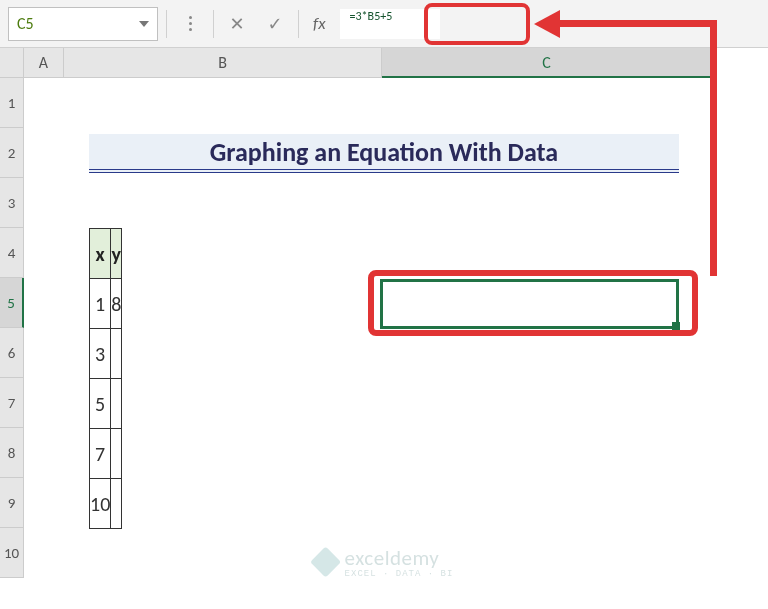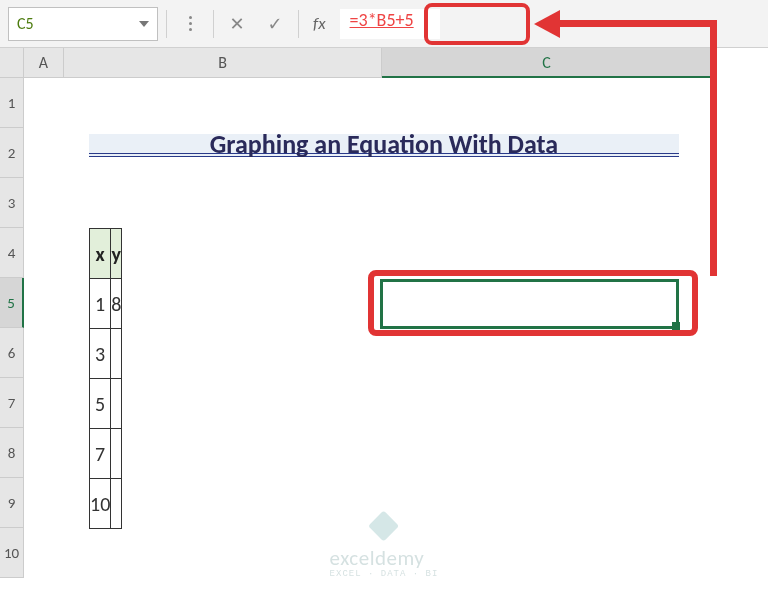--- a/index.html
+++ b/index.html
@@ -46,25 +46,24 @@
     width: 30px; height: 30px;
     display: flex; align-items: center; justify-content: center;
     color: #888; font-size: 18px;
   }
   .fb-btn.vdots { flex-direction: column; gap: 3px; }
   .vdots span { width: 3px; height: 3px; background: #888; border-radius: 50%; }
   .fx-label { font-style: italic; font-size: 17px; color: #666; margin: 13px 6px; }
   .formula-input {
     flex: 0 0 100px;
     height: 30px;
-    font-size: 18px;
-    color: #ef4444;
+    font-size: 12px;
+    color: #14532d;
     padding-left: 10px;
     background: #fff;
-    text-decoration: underline;
   }
   .highlight-formula {
     position: absolute;
     border: 4px solid #e13434;
     border-radius: 8px;
     pointer-events: none;
   }
 
   .grid-area {
     position: relative;
@@ -108,21 +107,21 @@
   .row-h.active { background: #d6d6d6; border-right: 2px solid #217346; color: #217346; }
 
   .cells {
     position: absolute;
     left: 24px; top: 30px;
   }
 
   .title-cell {
     position: absolute;
     left: 65px; top: 56px;
-    width: 590px; height: 23px;
+    width: 590px; height: 39px;
     display: flex; align-items: center; justify-content: center;
     font-size: 26px; font-weight: bold; color: #2a2a5a;
     border-bottom: 4px double #2a3a8a;
     background: #eaf0f7;
   }
 
   .data-table {
     position: absolute;
     left: 65px; top: 150px;
     border-collapse: collapse;
@@ -180,21 +179,20 @@
     bottom: 30px;
     left: 50%;
     transform: translateX(-50%);
     display: flex;
     align-items: center;
     gap: 8px;
     opacity: 0.35;
     color: #8aa;
     font-size: 21px;
     letter-spacing: 0.5px;
-    flex-direction: column;
   }
   .watermark .logo {
     width: 22px; height: 22px;
     background: #8bb;
     transform: rotate(45deg);
     border-radius: 3px;
   }
   .watermark .sub { font-size: 9px; letter-spacing: 1px; display:block; margin-top:-2px;font-family:Liberation Mono, monospace; }
 </style>
 </head>

